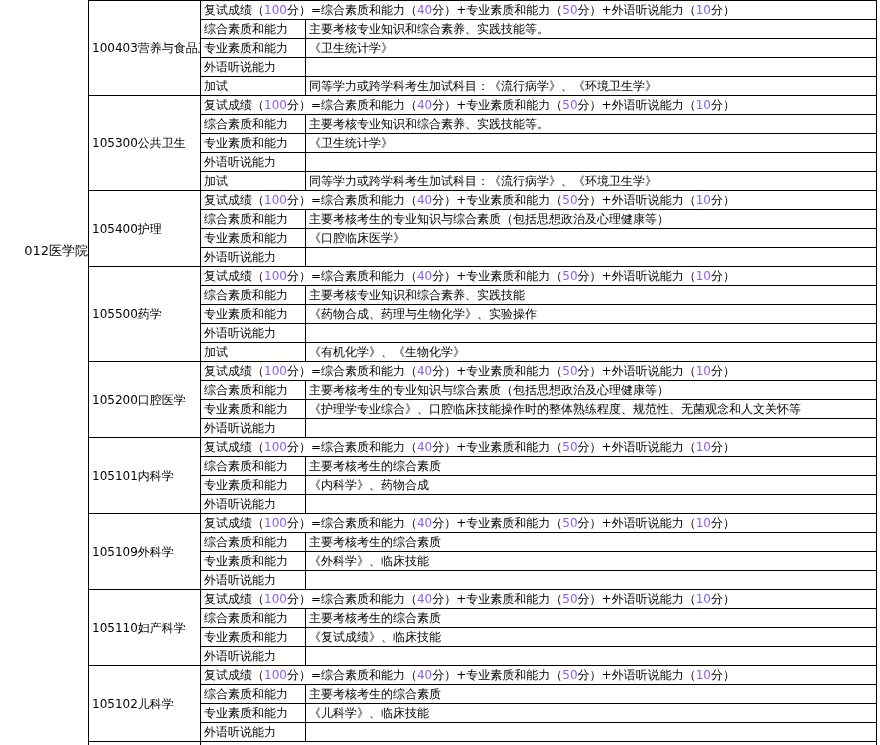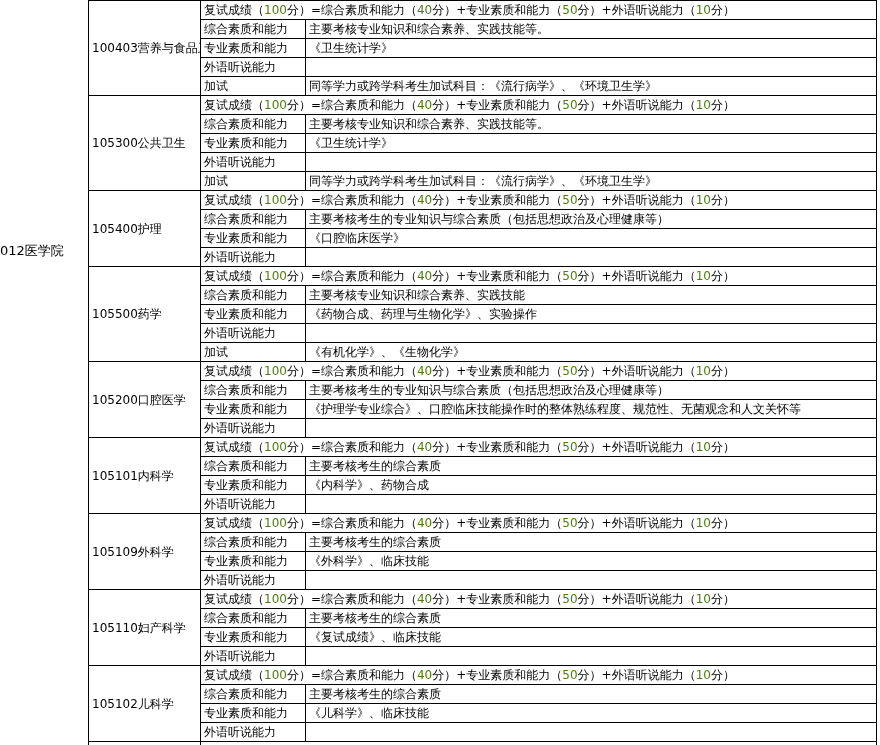--- a/index.html
+++ b/index.html
@@ -14,21 +14,21 @@
     background: #ffffff;
     overflow: hidden;
     font-family: "DejaVu Sans", sans-serif;
     color: #000000;
   }
   .college {
     position: absolute;
     left: 0;
     top: 241px;
     width: 88px;
-    text-align: left;
+    text-align: right;
     font-size: 13px;
     line-height: 19px;
     white-space: nowrap;
   }
   table.grid {
     position: absolute;
     left: 88px;
     top: 0;
     width: 788px;
     border-collapse: collapse;
@@ -47,21 +47,21 @@
     overflow: hidden;
     white-space: nowrap;
   }
   td.prog {
     white-space: normal;
     line-height: 15px;
     padding-left: 4px;
     vertical-align: middle;
   }
   td.formula span { display: inline; }
-  span.num { color: #4d7c0f; }
+  span.num { color: #8b5cf6; }
   tr.partial td {
     height: 3px;
     line-height: 3px;
     padding: 0;
     border-bottom: none;
   }
 </style>
 </head>
 <body>
 

